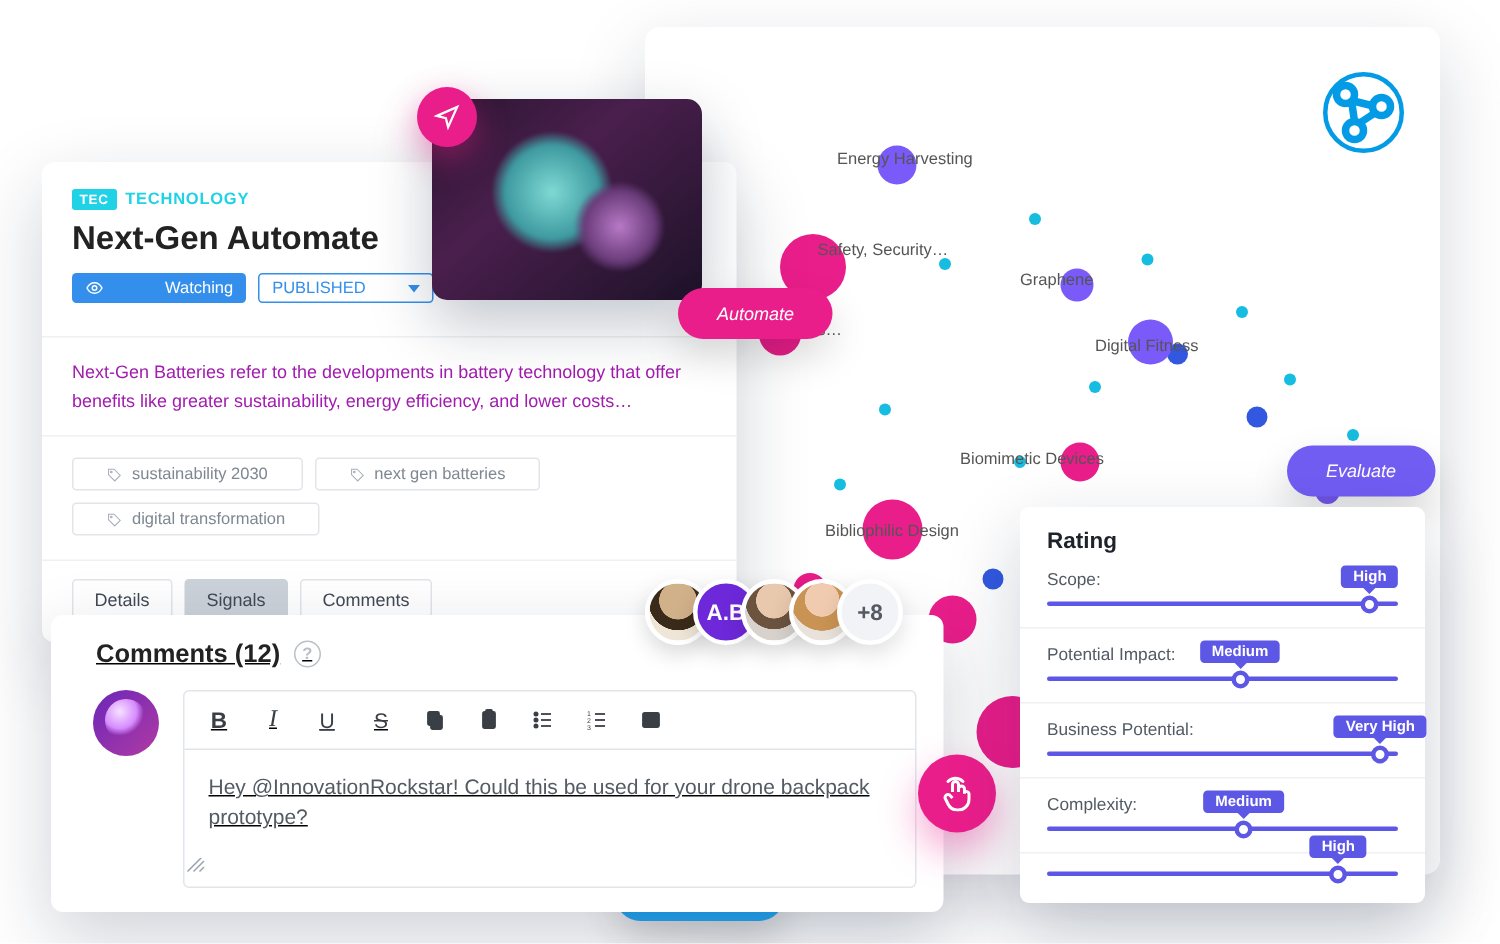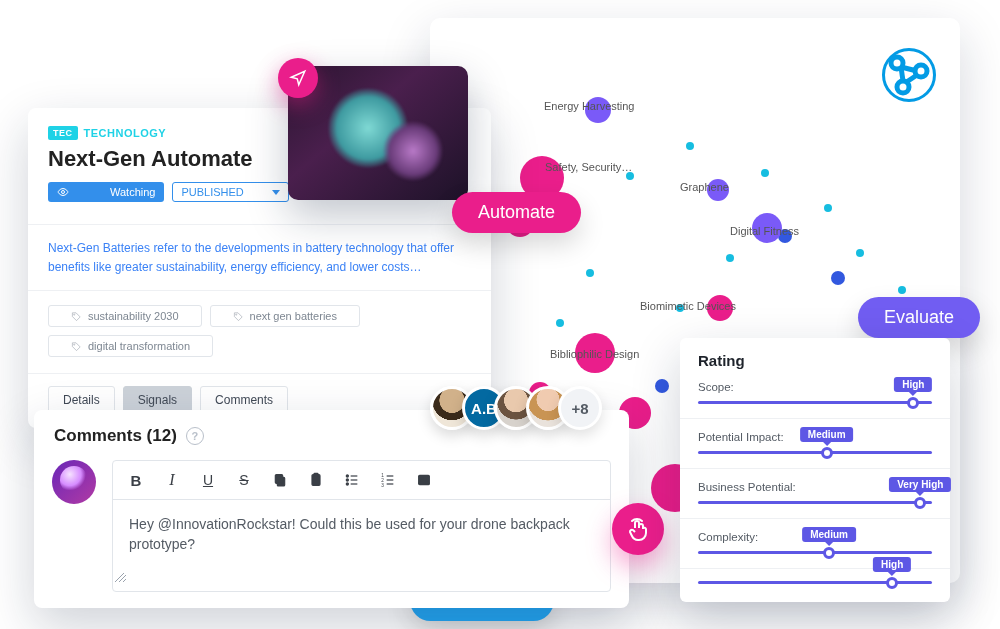--- a/index.html
+++ b/index.html
@@ -61,21 +61,21 @@
   .watch-chip, .pub-chip {
     border-radius: 3px; font-size: 11px; padding: 3px 8px;
     display: inline-flex; align-items: center; gap: 5px;
     border: 1px solid transparent;
   }
   .watch-chip { background:#338FEB; color:#fff;gap:41px; }
   .watch-chip .eye { width:12px;height:12px; }
   .pub-chip { color:#338FEB; border-color:#338FEB; background:#fff;gap:28px; }
   .pub-chip .caret { width:0;height:0;border-left:4px solid transparent;border-right:4px solid transparent;border-top:5px solid #338FEB;}
 
-  .desc { font-size: 12px; color: #3b82f6; line-height: 1.55; padding: 14px 20px 14px 20px; border-bottom: 1px solid #eef0f3;}
+  .desc { font-size: 12px; color: #a21caf; line-height: 1.55; padding: 14px 20px 14px 20px; border-bottom: 1px solid #eef0f3;}
   .tags { display:flex; flex-wrap:wrap; gap:8px; padding:14px 20px 16px 20px; border-bottom: 1px solid #eef0f3;}
   .tag { border:1px solid #e1e5ea; border-radius:3px; padding:4px 22px; font-size:11px; color:#7e8792; display:flex; align-items:center; gap:6px;}
   .tag svg{width:11px;height:11px;stroke:#a7adb6;fill:none;stroke-width:1.5;}
 
   .tabs { display:flex; gap:8px; padding:12px 20px 14px 20px;}
   .tab { border:1px solid #e1e5ea; border-radius:3px; padding:6px 14px; font-size:12px; color:#414a56; background:#fff;}
   .tab.active { background:#ccd2d9; border-color:#ccd2d9;}
 
   
   .img-tile {
@@ -96,34 +96,36 @@
   .paper-plane{
     position:absolute; left:278px; top:58px; width:40px; height:40px;
     background:#EA1E8B; border-radius:50%;
     display:flex;align-items:center;justify-content:center;
     box-shadow:0 8px 22px rgba(234,30,139,0.45);
   }
   .paper-plane svg{width:18px;height:18px;stroke:#fff;fill:none;stroke-width:2;}
 
   
   .pill{
-    position:absolute; color:#fff; font-size:18px; font-weight:500;
+    position:absolute; color:#fff; font-size:12px; font-weight:500;
     padding:10px 26px; border-radius:999px;
     box-shadow:0 12px 26px rgba(0,0,0,.15);
+    font-style:italic;
   }
   .pill.pink{background:#EA1E8B; left:452px; top:192px;}
   .pill.purple{background:#715DF2; left:858px; top:297px;}
   .pill.blue{background:#23A5F1; left:410px; top:580px;}
 
   
   .comments{
     position:absolute; left:34px; top:410px; width:595px;
     background:#fff; border-radius:8px;
     box-shadow:0 18px 50px rgba(15,30,60,0.2);
-    padding:10px 18px 16px 18px;
+    padding:10px 18px 16px 28px;
+    text-decoration:underline;
   }
   .comments h3{ font-size:17px; font-weight:700; color:#222; display:flex; align-items:center; gap:9px; margin:6px 0 14px 2px;}
   .qmark{width:18px;height:18px;border:1.5px solid #b9c0ca;color:#b9c0ca;border-radius:50%;display:inline-flex;align-items:center;justify-content:center;font-size:11px;}
   .comments .row{ display:flex; gap:16px;}
   .avatar{width:44px;height:44px;border-radius:50%;flex:0 0 44px;
     background:linear-gradient(135deg,#6a27b8,#b13aa4); position:relative; overflow:hidden;}
   .avatar::after{content:"";position:absolute;left:8px;top:6px;width:28px;height:28px;border-radius:50%;
     background:radial-gradient(circle at 35% 30%,#f6e2ff 0%,#d68cff 42%,transparent 60%);}
   .editor{ flex:1; border:1px solid #e1e5ea; border-radius:4px; padding:0 0 4px 0;}
   .toolbar{display:flex;gap:18px;align-items:center;padding:10px 14px;border-bottom:1px solid #e1e5ea;}
@@ -134,21 +136,21 @@
   .tbtn.uline{text-decoration:underline;font-size:14px;}
   .tbtn.strike{text-decoration:line-through;font-size:14px;}
   .tarea{font-size:14px;color:#545b64;padding:14px 16px;line-height:1.45;outline:none;min-height:56px;}
   .resize{margin-left:auto;margin-right:6px;width:14px;height:10px;}
 
   
   .collab{position:absolute;left:430px;top:386px;display:flex;align-items:center;}
   .face{width:44px;height:44px;border-radius:50%;border:3px solid #fff;margin-left:-12px;box-shadow:0 6px 14px rgba(0,0,0,.15);}
   .face:first-child{margin-left:0;}
   .face.f1{background:radial-gradient(circle at 50% 30%,#d1b18a 0 38%,#3a2a1a 39% 60%,#efe6d8 61%);}
-  .face.ab{background:#0369a1;color:#fff;display:flex;align-items:center;justify-content:center;font-weight:600;font-size:15px;}
+  .face.ab{background:#6d28d9;color:#fff;display:flex;align-items:center;justify-content:center;font-weight:600;font-size:15px;}
   .face.f3{background:radial-gradient(circle at 50% 30%,#e9c9ad 0 36%,#6b5340 37% 58%,#d7d2cc 59%);}
   .face.f4{background:radial-gradient(circle at 50% 28%,#f0cbb0 0 34%,#c99453 35% 62%,#e9e2db 63%);}
   .more{width:44px;height:44px;border-radius:50%;border:3px solid #fff;margin-left:-12px;background:#f1f3f6;color:#535a63;display:flex;align-items:center;justify-content:center;font-weight:600;font-size:15px;box-shadow:0 6px 14px rgba(0,0,0,.12);}
 
   .tap-circle{position:absolute;left:612px;top:503px;width:52px;height:52px;border-radius:50%;background:#EA1E8B;display:flex;align-items:center;justify-content:center;box-shadow:0 12px 26px rgba(234,30,139,0.4);}
   .tap-circle svg{width:24px;height:24px;fill:none;stroke:#fff;stroke-width:2;}
 
   
   .rating{
     position:absolute; left:680px; top:338px; width:270px;
@@ -251,21 +253,21 @@
     <svg viewBox="0 0 24 24">
         <circle cx="6" cy="6" r="3"></circle>
         <circle cx="18" cy="10" r="3"></circle>
         <circle cx="9" cy="18" r="3"></circle>
         <line x1="8" y1="8" x2="16" y2="10"></line>
         <line x1="8" y1="8" x2="9" y2="15"></line>
         <line x1="16" y1="12" x2="10" y2="16"></line>
       </svg>
   </div>
 
-  <span class="node-label" style="left:114px;top:82px">Energy Harvesting</span>
+  <span class="node-label" style="left:128px;top:82px">Energy Harvesting</span>
   <span class="node-label" style="left:115px;top:143px">Safety, Security…</span>
   <span class="node-label" style="left:58px; top:196px">Researchers…</span>
   <span class="node-label" style="left:250px;top:163px">Graphene</span>
   <span class="node-label" style="left:300px;top:207px">Digital Fitness</span>
   <span class="node-label" style="left:210px;top:282px">Biomimetic Devices</span>
   <span class="node-label" style="left:120px;top:330px">Bibliophilic Design</span>
 </div>
 
 <div class="card">
   <div class="head">

